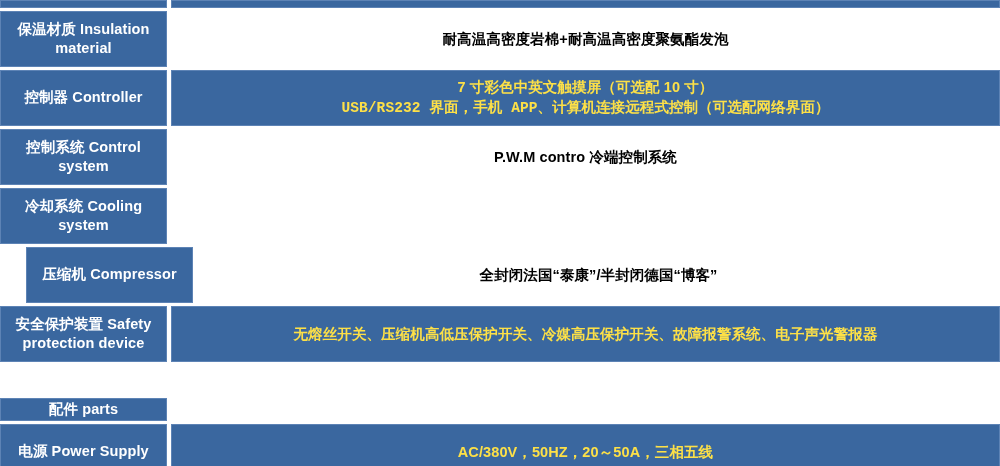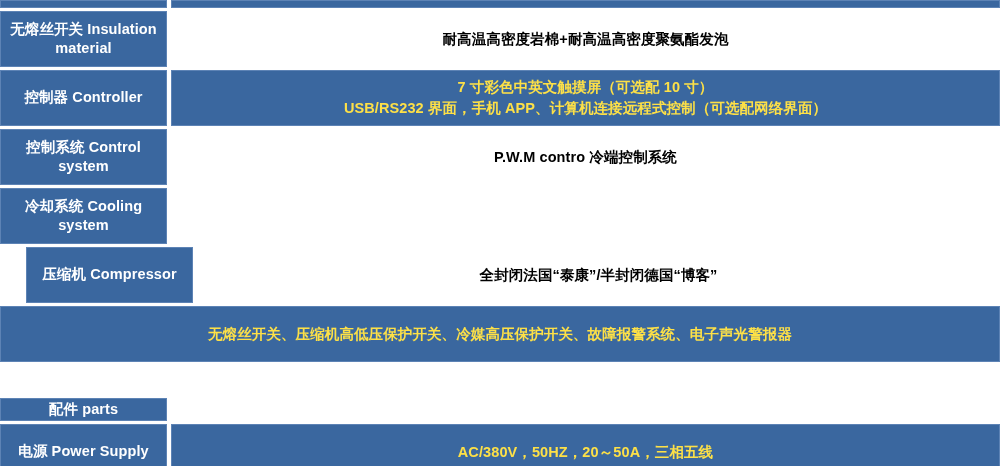--- a/index.html
+++ b/index.html
@@ -83,39 +83,40 @@
     color: #000000;
   }
   .cell-value.alt-blue {
     background: #3a679f;
     color: #fde047;
     box-shadow: inset 0 0 0 1px #5d83b5;
   }
 
   .cell-value .line + .line {
     display: block;
+    font-family: Liberation Mono, monospace;
   }
   .value-lines {
     display: block;
   }
   .value-lines .line {
     display: block;
   }
 </style>
 </head>
 <body>
 
 <div class="spec-table">
   <div class="row-partial">
     <div class="cell-label"></div>
     <div class="cell-value"></div>
   </div>
   <div id="rows-host">
       <div class="row" style="height: 56px;">
-        <div class="cell-label">无熔丝开关 Insulation material</div>
+        <div class="cell-label">保温材质 Insulation material</div>
         <div class="cell-value alt-white">
           <div class="value-lines">
             <span class="line">耐高温高密度岩棉+耐高温高密度聚氨酯发泡</span>
           </div>
         </div>
       </div>
       <div class="row" style="height: 56px;">
         <div class="cell-label">控制器 Controller</div>
         <div class="cell-value alt-blue">
           <div class="value-lines">
@@ -137,20 +138,21 @@
       </div>
       <div class="row" style="height: 56px; padding-left: 26px;">
         <div class="cell-label">压缩机 Compressor</div>
         <div class="cell-value alt-white">
           <div class="value-lines">
             <span class="line">全封闭法国“泰康”/半封闭德国“博客”</span>
           </div>
         </div>
       </div>
       <div class="row" style="height: 56px;">
+        <div class="cell-label">安全保护装置 Safety protection device</div>
         <div class="cell-value alt-blue">
           <div class="value-lines">
             <span class="line">无熔丝开关、压缩机高低压保护开关、冷媒高压保护开关、故障报警系统、电子声光警报器</span>
           </div>
         </div>
       </div>
       <div class="row" style="height: 56px; align-items: flex-end;">
         <div class="cell-label">配件 parts</div>
       </div>
       <div class="row" style="height: 56px;">

